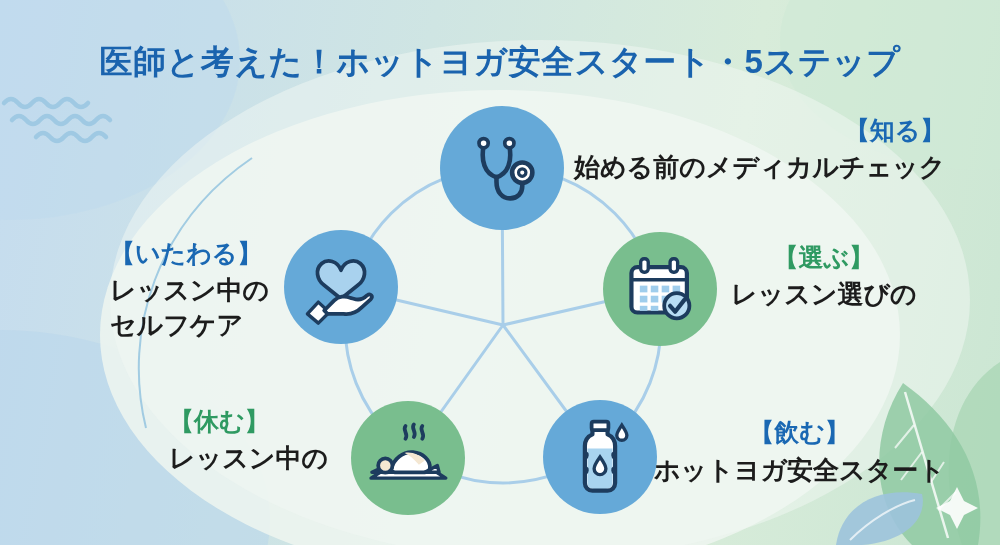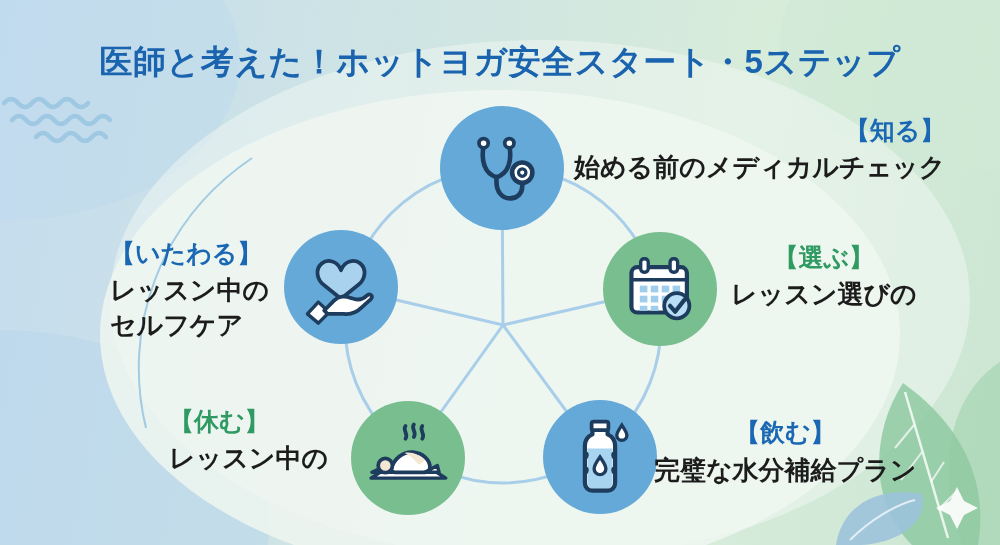--- a/index.html
+++ b/index.html
@@ -148,21 +148,21 @@
     <span class="line">始める前のメディカルチェック</span>
   </div>
 
   <div class="label label-choose">
     <span class="tag tag-green">【選ぶ】</span>
     <span class="line">レッスン選びの</span>
   </div>
 
   <div class="label label-drink">
     <span class="tag tag-blue">【飲む】</span>
-    <span class="line">完璧な水分補給プラン</span>
+    <span class="line">ホットヨガ安全スタート</span>
   </div>
 
   <div class="label label-rest">
     <span class="tag tag-green">【休む】</span>
     <span class="line">レッスン中の</span>
   </div>
 
   <div class="label label-care">
     <span class="tag tag-blue">【いたわる】</span>
     <span class="line">レッスン中の</span>

